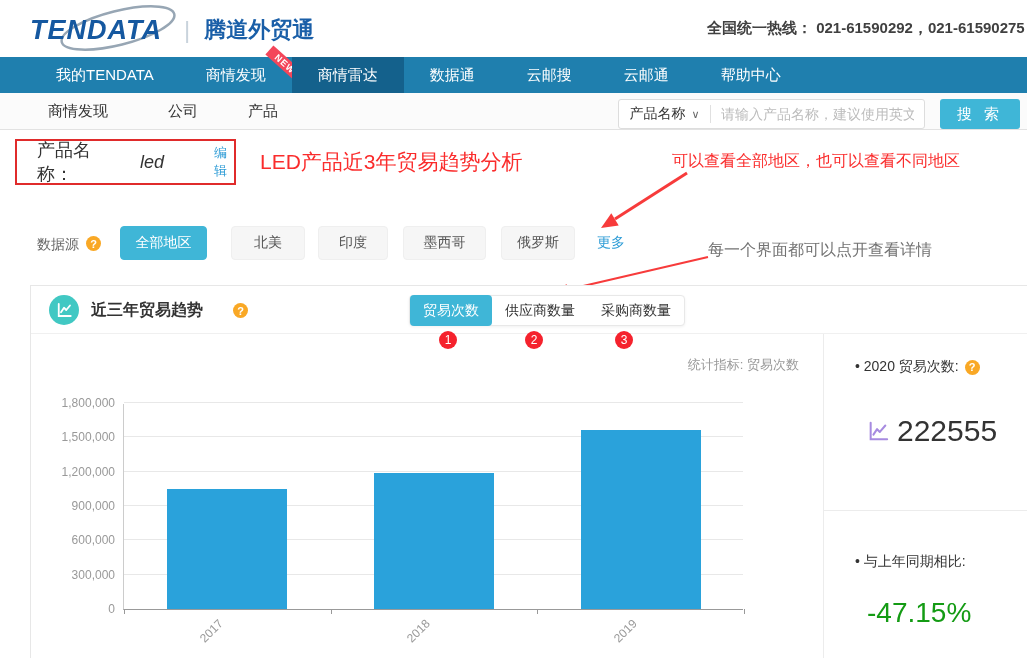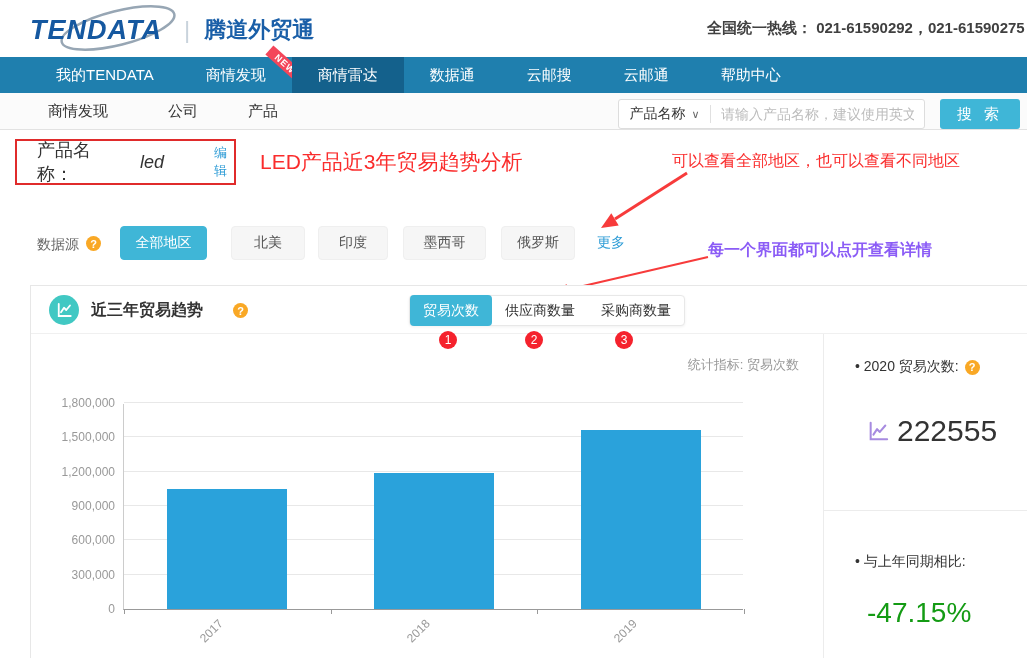--- a/index.html
+++ b/index.html
@@ -36,21 +36,21 @@
     font-size:15px; border-radius:3px; cursor:pointer; letter-spacing:4px; }
 
   
   .product-box { position:absolute; left:15px; top:139px; width:221px; height:46px; border:2px solid #e02b2b; background:#fff;
     display:flex; align-items:center; padding-left:20px;gap:32px; }
   .product-label, .product-value { font-size:18px; color:#333; }
   .product-value { margin-left:2px;font-style:italic; }
   .edit-link { font-size:13px; color:#2e9cd6; margin-left:18px; cursor:pointer; }
   .red-heading { position:absolute; left:248px; top:148px; font-size:21px; color:#fa2c2c;margin-left:12px; }
   .red-note1 { position:absolute; left:672px; top:151px; font-size:16px; color:#fa2c2c; white-space:nowrap; }
-  .red-note2 { position:absolute; left:708px; top:240px; font-size:16px; color:#8b5cf6; white-space:nowrap;font-weight:bold; }
+  .red-note2 { position:absolute; left:708px; top:240px; font-size:16px; color:#737373; white-space:nowrap; }
   .arrow-svg { position:absolute; pointer-events:none; }
 
   
   .ds-row { position:absolute; left:0; top:226px; width:1027px; height:38px; }
   .ds-label { position:absolute; left:37px; top:10px; font-size:14px; color:#666; }
   .help-icon { display:inline-flex; width:15px; height:15px; border-radius:50%; background:#f9a825; color:#fff; font-size:11px;
     align-items:center; justify-content:center; font-weight:bold; cursor:pointer; }
   .ds-help { position:absolute; left:86px; top:10px; }
   .region-btn { position:absolute; top:0; height:34px; border-radius:4px; font-size:14px; color:#555; background:#f6f6f6;
     border:1px solid #efefef; display:flex; align-items:center; justify-content:center; cursor:pointer; }

